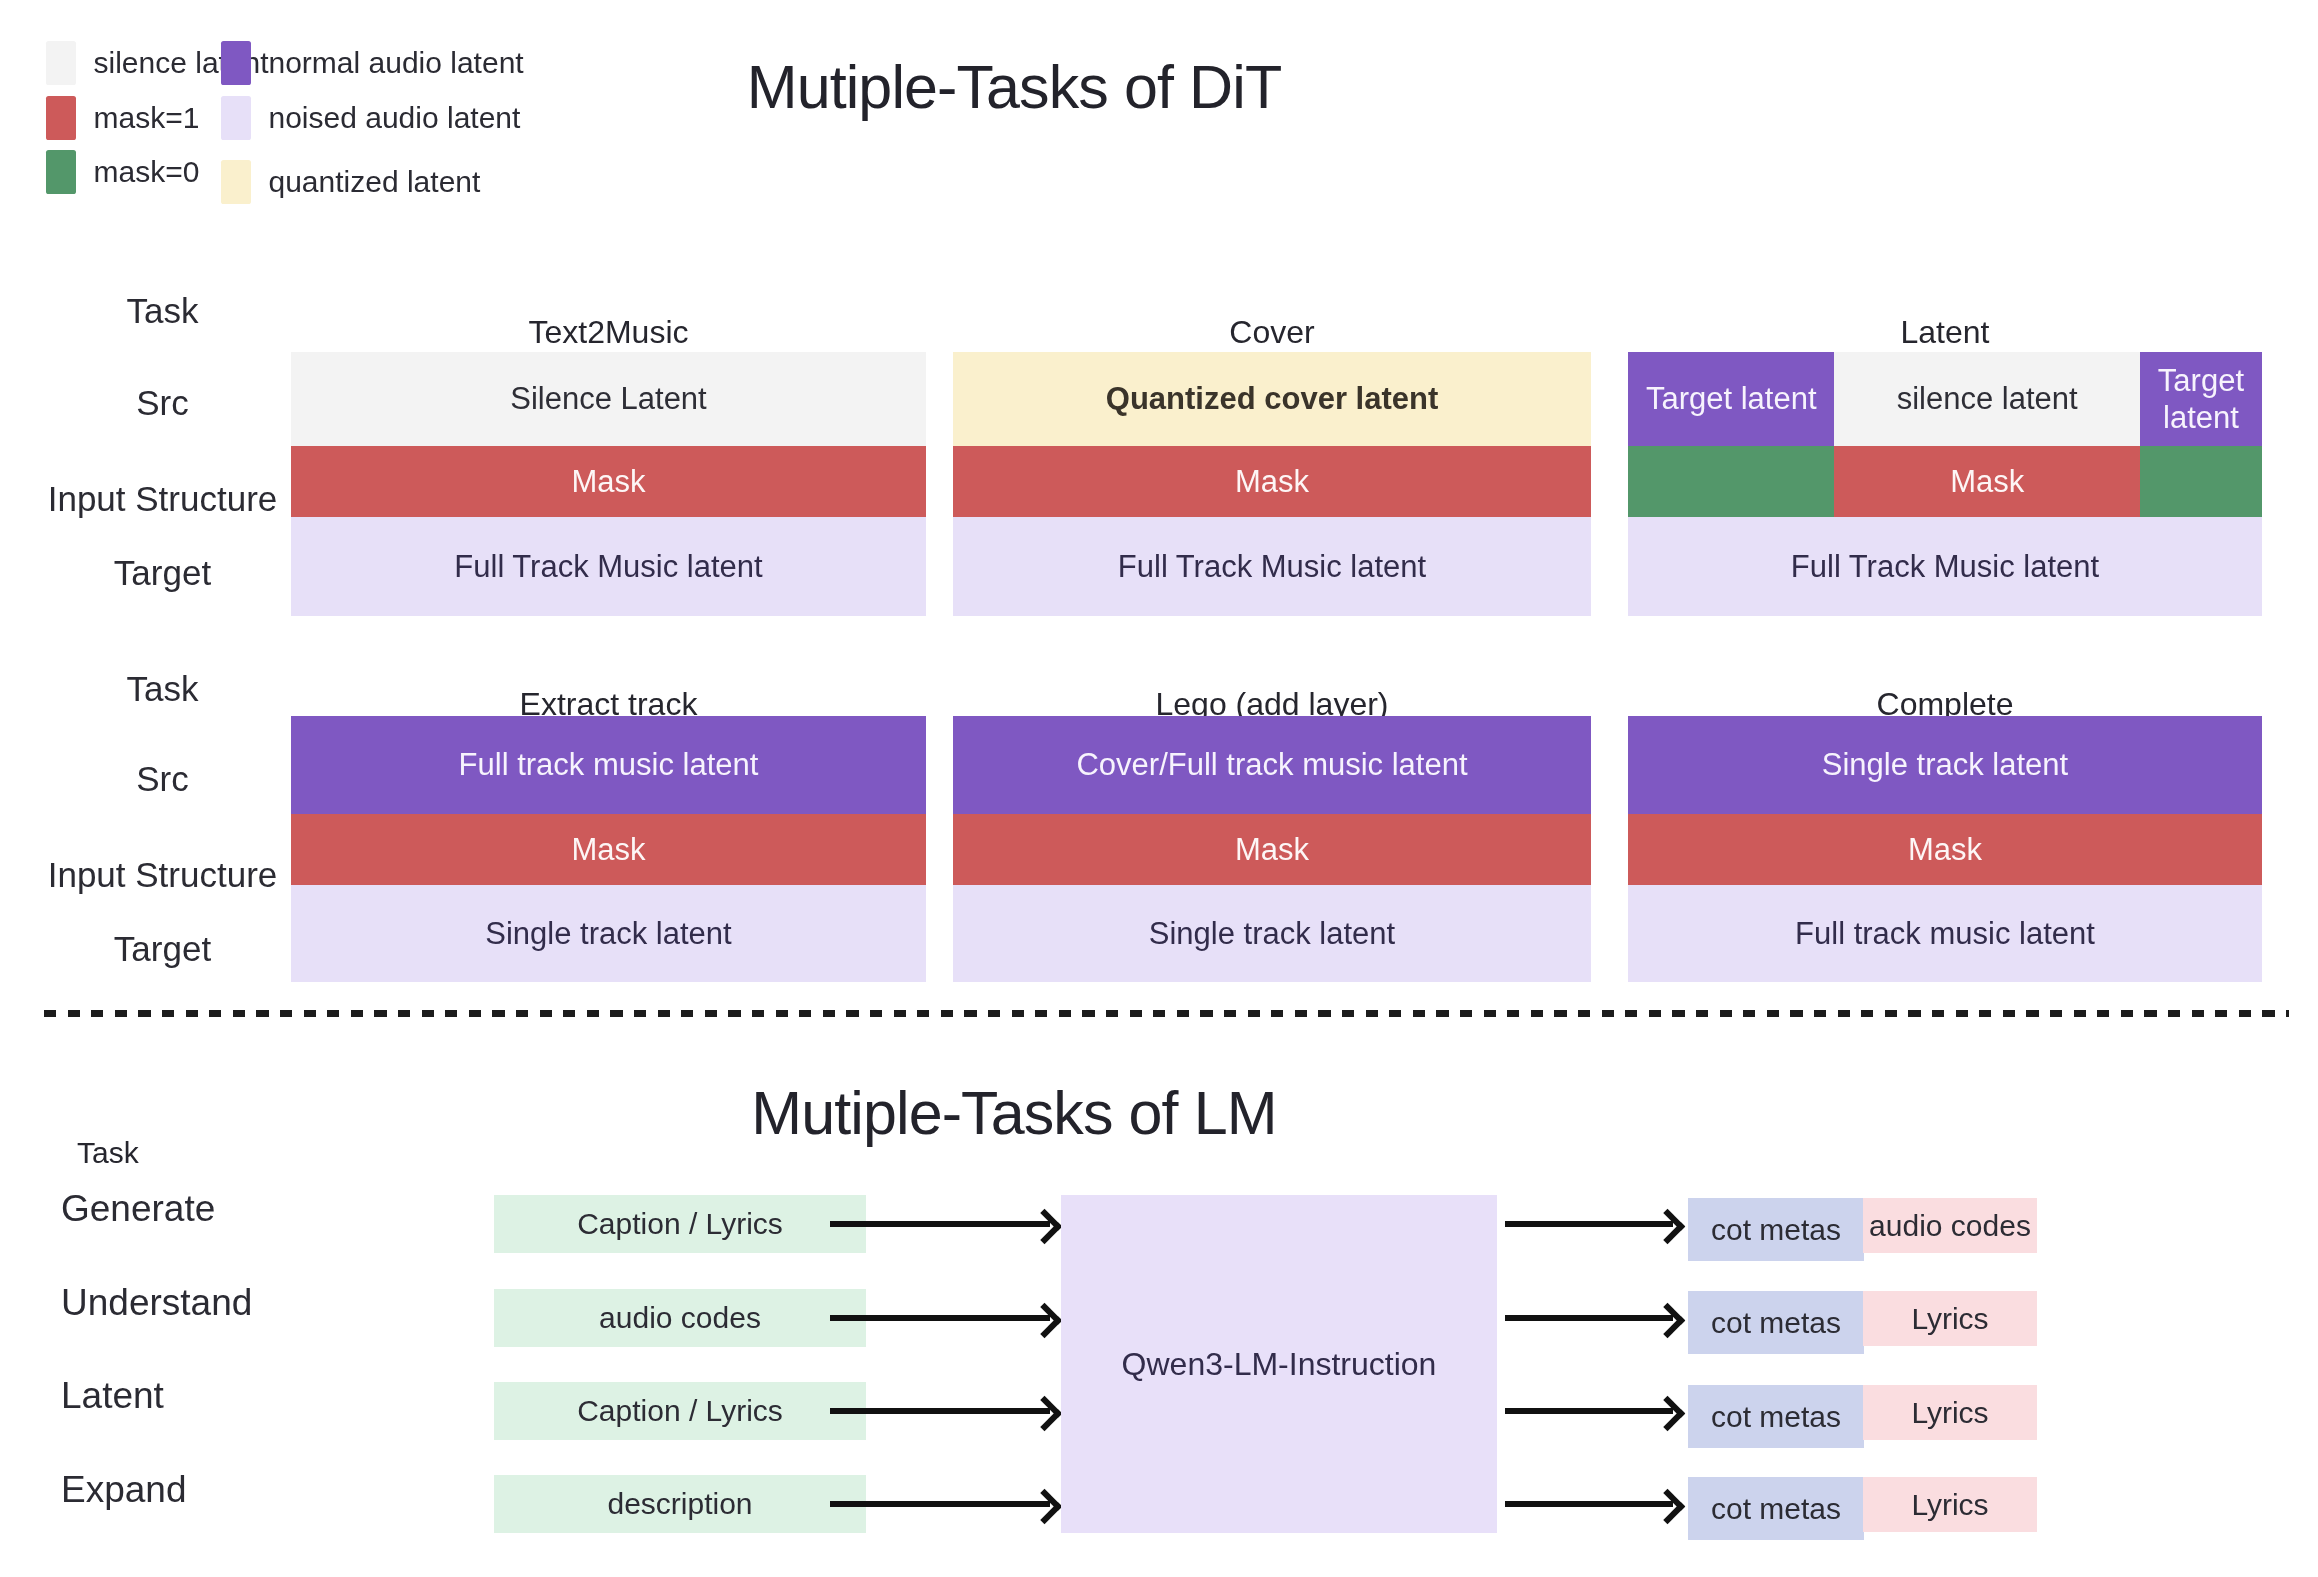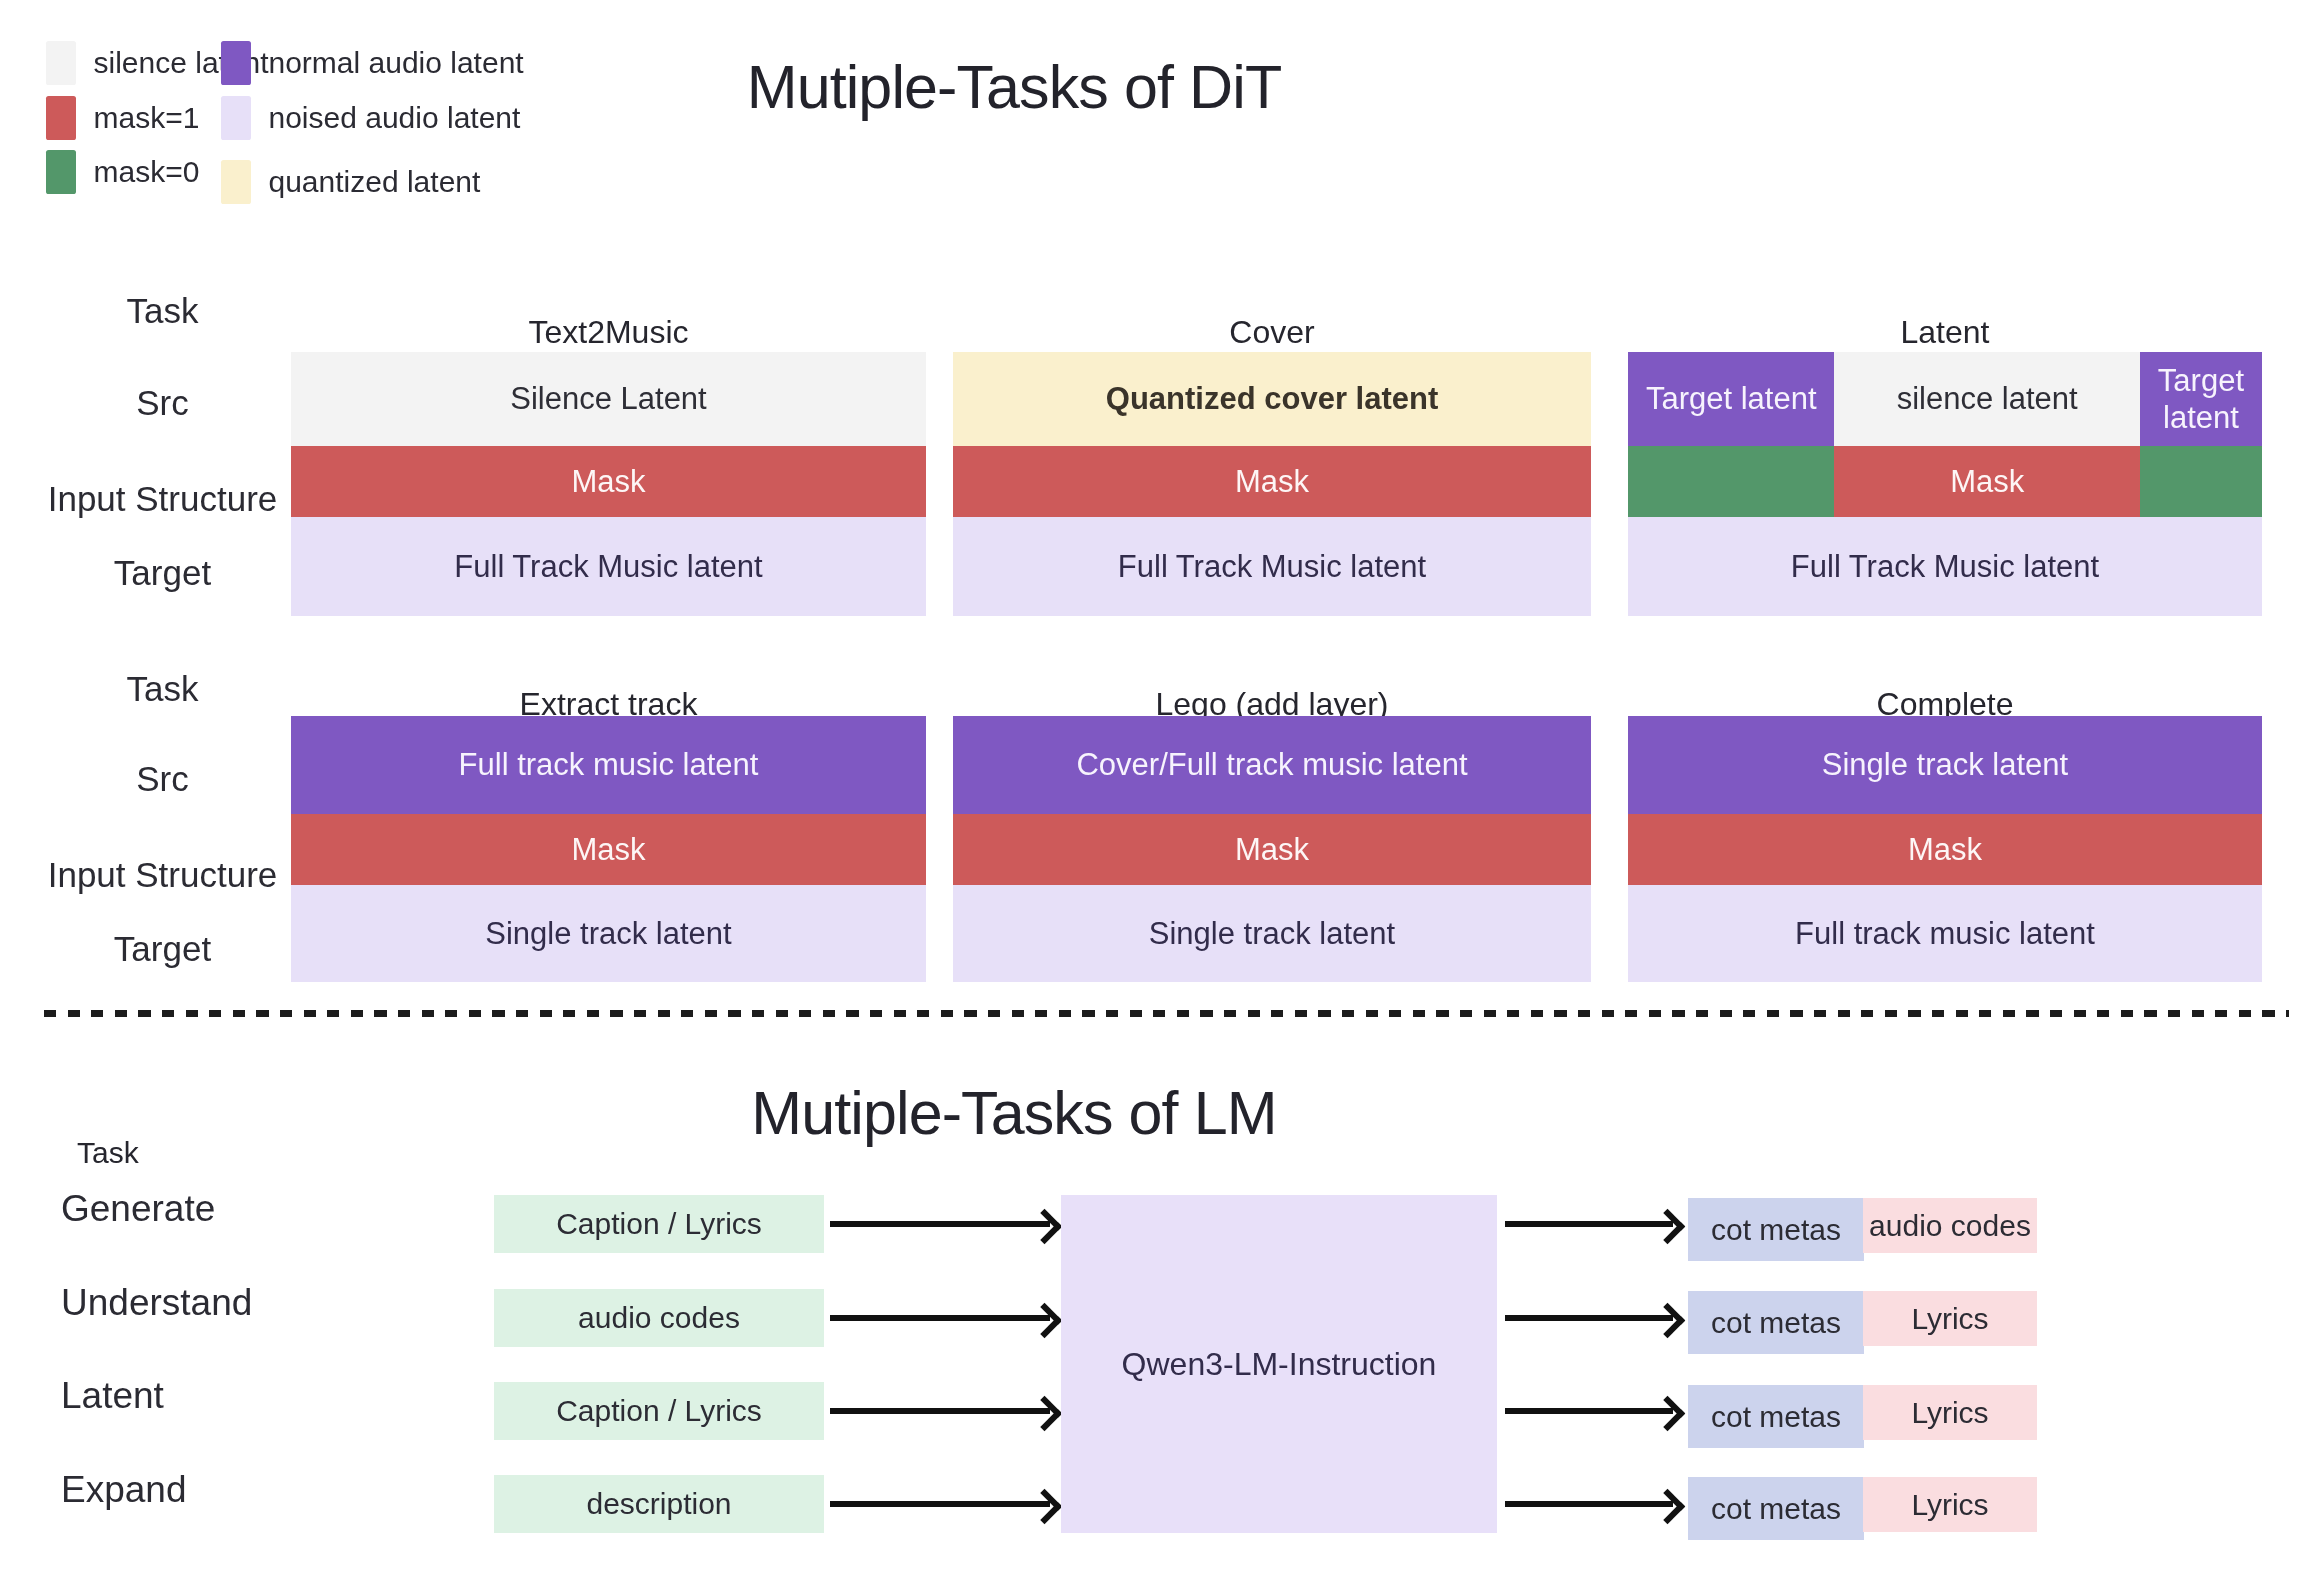--- a/index.html
+++ b/index.html
@@ -38,21 +38,21 @@
   .seg{display:flex;align-items:center;justify-content:center;text-align:center;
        font-size:31px;line-height:1.2;padding:0 8.7px;box-sizing:border-box;}
   .dlbl{left:35px;width:255px;text-align:center;font-size:35px;color:#2b2b33;white-space:nowrap;}
   
   .dash{left:44px;top:1010px;width:2245px;height:7px;
         background:repeating-linear-gradient(90deg,#1c1c1c 0 12.2px,transparent 12.2px 23.6px);}
   
   .lm-lbl{left:61px;font-size:37px;color:#2b2b33;white-space:nowrap;}
   #lm-task-label{left:77px;top:1136px;font-size:30px;}
   .lm-box{display:flex;align-items:center;justify-content:center;font-size:30px;color:#2c2c34;box-sizing:border-box;}
-  .lm-in{left:494px;width:330px;height:58px;background:var(--c-lm-input);}
+  .lm-in{left:494px;width:372px;height:58px;background:var(--c-lm-input);}
   .lm-cot{left:1688px;width:176px;height:63px;background:var(--c-lm-cot);}
   .lm-out{left:1863px;width:174px;height:55px;background:var(--c-lm-out);}
   #lm-model{left:1061px;top:1195px;width:436px;height:338px;background:var(--c-lm-model);
             display:flex;align-items:center;justify-content:center;font-size:32px;color:#322c4b;}
   
   .arr{height:6.1px;background:#111;}
   .arr::after{content:"";position:absolute;right:-7px;top:-7px;width:19px;height:19px;
               border-top:6.1px solid #111;border-right:6.1px solid #111;transform:rotate(45deg);}
   .arr-in{left:830px;width:220px;}
   .arr-out{left:1505px;width:168px;}

